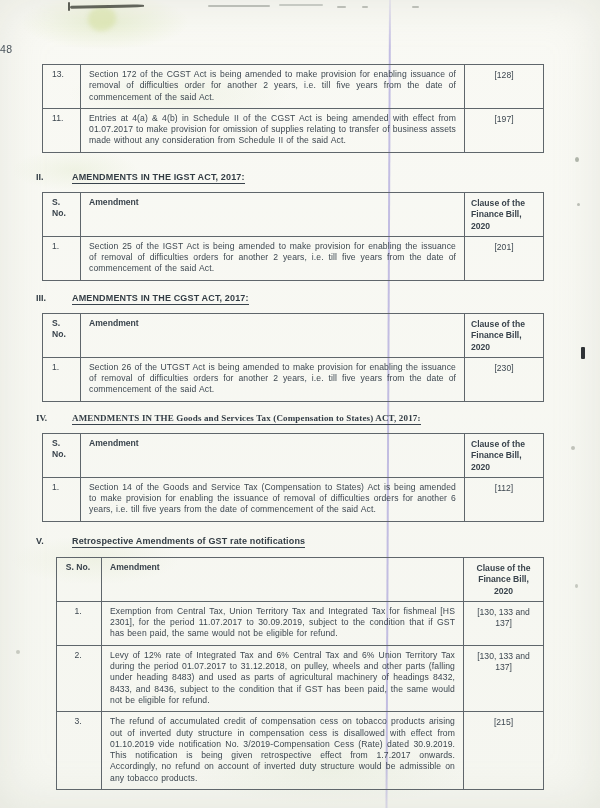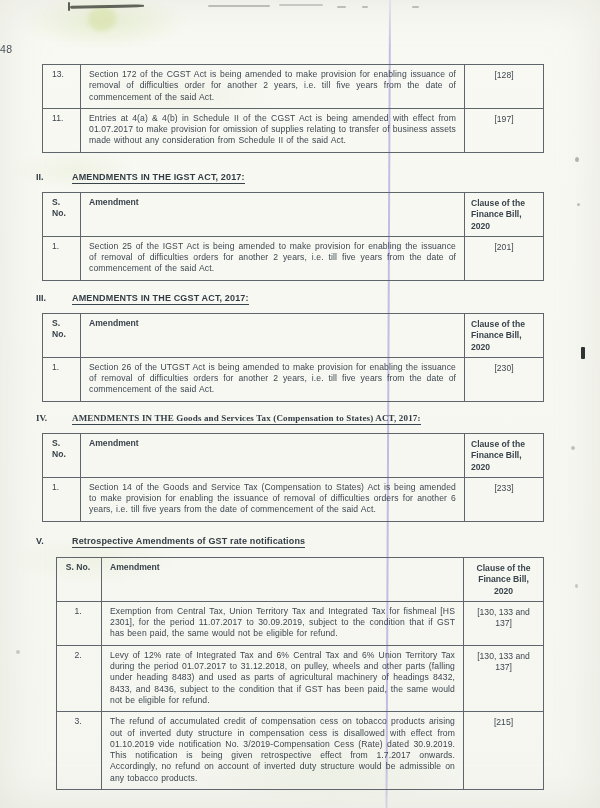--- a/index.html
+++ b/index.html
@@ -158,21 +158,21 @@
     </colgroup>
   <tbody>
       <tr>
     <td class="hdr sno">S. No.</td>
     <td class="hdr" style="padding-left:8px;">Amendment</td>
     <td class="hdr clause">Clause of the Finance Bill, 2020</td>
   </tr>
   <tr>
     <td class="sno">1.</td>
     <td class="amend">Section 14 of the Goods and Service Tax (Compensation to States) Act is being amended to make provision for enabling the issuance of removal of difficulties orders for another 6 years, i.e. till five years from the date of commencement of the said Act.</td>
-    <td class="clause">[233]</td>
+    <td class="clause">[112]</td>
   </tr>
 </tbody>
   </table>
 
 <div class="section-heading" style="top:536px;">
   <span class="numeral">V.</span><span class="htext">Retrospective Amendments of GST rate notifications</span>
 </div>
 <table class="t-retro" style="top:557px;">
   <colgroup>
       <col style="width:45px">

